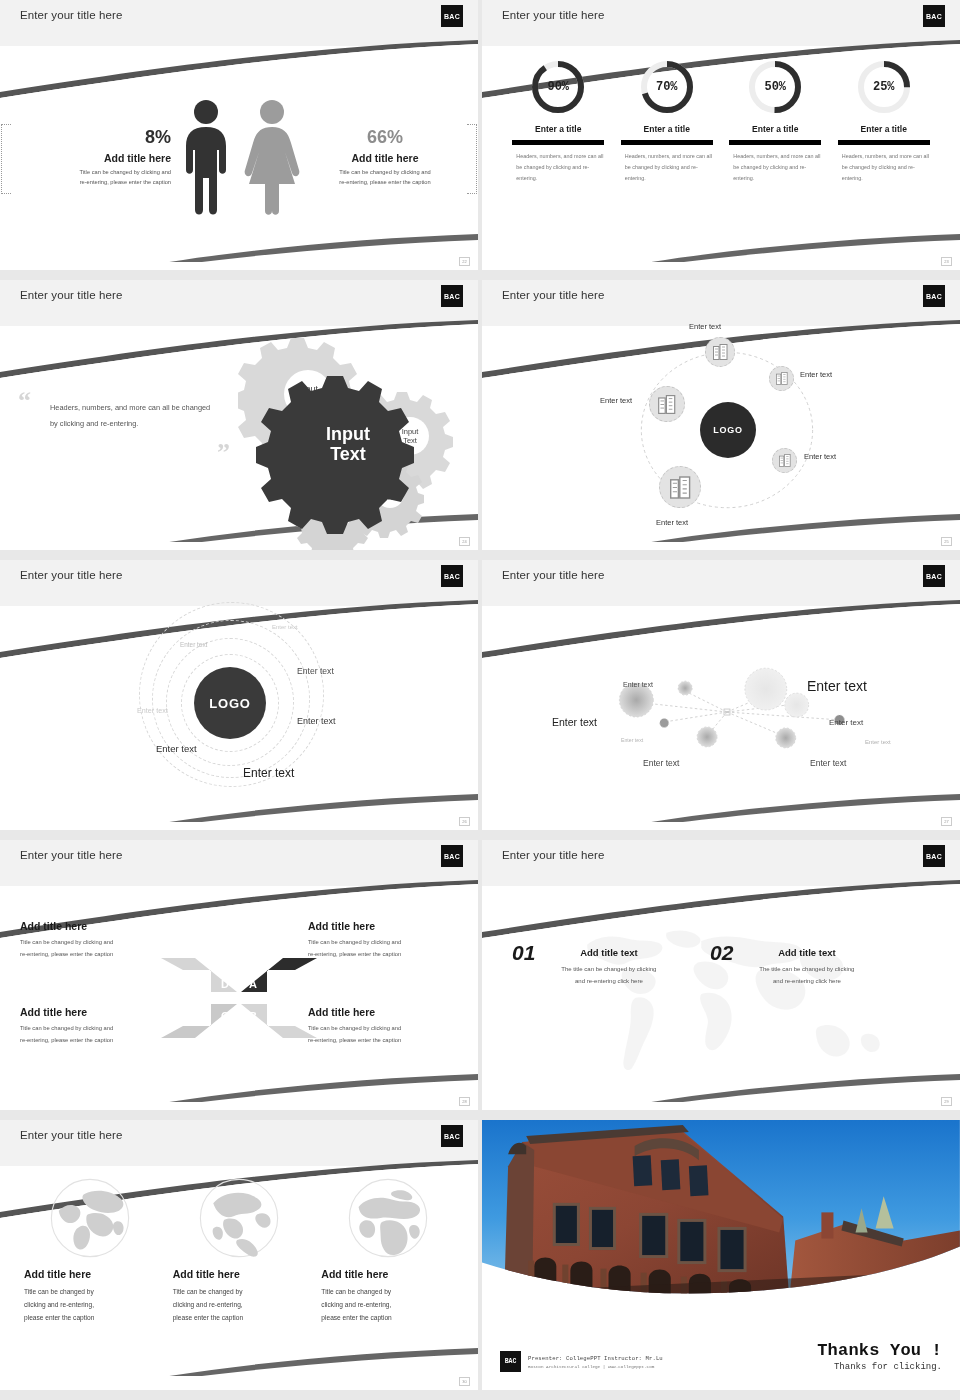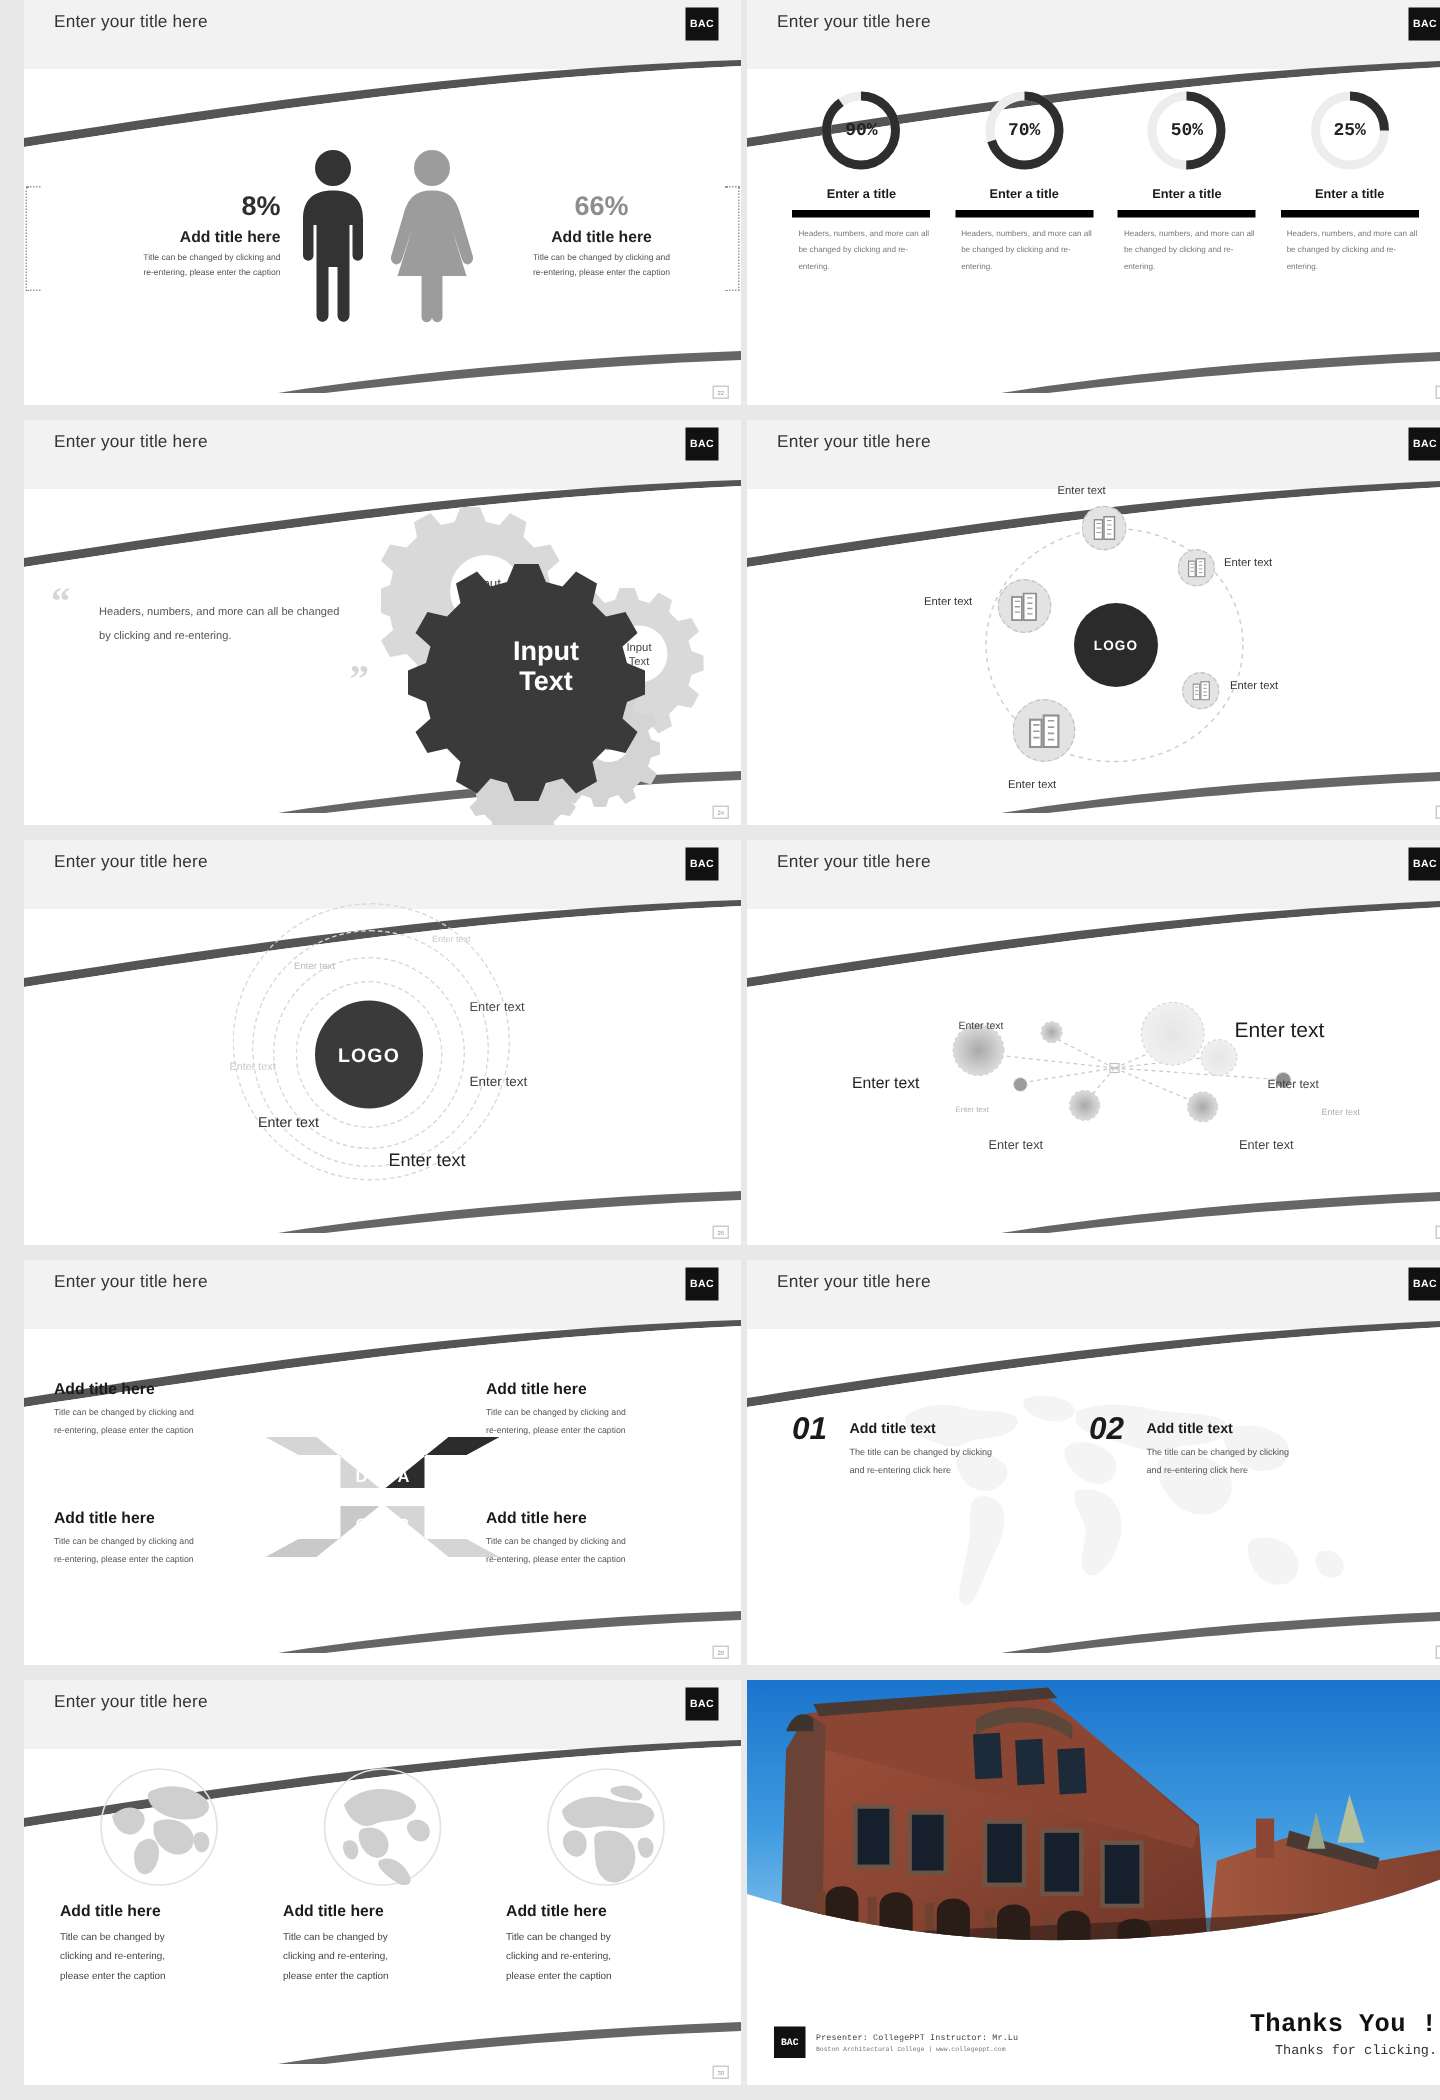--- a/index.html
+++ b/index.html
@@ -8,21 +8,20 @@
     background:#e8e8e8;
     font-family:"Liberation Sans", sans-serif;
     -webkit-font-smoothing:antialiased;
   }
   .deck {
     width:960px; height:1028px;
     display:grid;
     grid-template-columns:480px 480px;
     grid-template-rows:repeat(5, 280px);
     gap:0;
-    padding-left:16px;
   }
   .deck > .cell { padding:0 0 10px 0; }
   .cell:nth-child(odd) { padding-right:2px; }
   .cell:nth-child(even) { padding-left:2px; }
 
   .slide {
     position:relative;
     width:100%; height:270px;
     background:#fff;
     overflow:hidden;
@@ -122,21 +121,21 @@
   
   .quad { position:absolute; inset:0; }
   .quad .blk { position:absolute; width:150px; }
   .quad .blk h3 { font-size:10.5px; font-weight:700; color:#1b1b1b; margin-bottom:5px; }
   .quad .blk p { font-size:5.8px; color:#555; line-height:2.0; }
   .xart { position:absolute; left:50%; top:50%; transform:translate(-50%,-50%); width:160px; height:100px; }
 
   
   .nums { position:absolute; inset:0; }
   .nums .worldmap { position:absolute; left:50%; top:50%; transform:translate(-50%,-50%); width:330px; opacity:.14; }
-  .nums .item { position:absolute; display:flex; gap:15px; }
+  .nums .item { position:absolute; display:flex; gap:26px;text-align:center; }
   .nums .n { font-size:21px; font-weight:700; font-style:italic; color:#1a1a1a; line-height:1; }
   .nums .tx h3 { font-size:9.5px; font-weight:700; color:#1b1b1b; margin:5px 0 5px; }
   .nums .tx p { font-size:6px; color:#555; line-height:2.0; }
 
   
   .globes { position:absolute; inset:0; display:flex; padding:0 16px; }
   .globe-col { flex:1; padding:0 8px; }
   .globe-col .gi { width:92px; height:92px; margin:6px auto 0; display:block; }
   .globe-col h3 { font-size:10.5px; font-weight:700; color:#1b1b1b; margin:4px 0 5px; }
   .globe-col p { font-size:6.6px; color:#444; line-height:2.0; }

